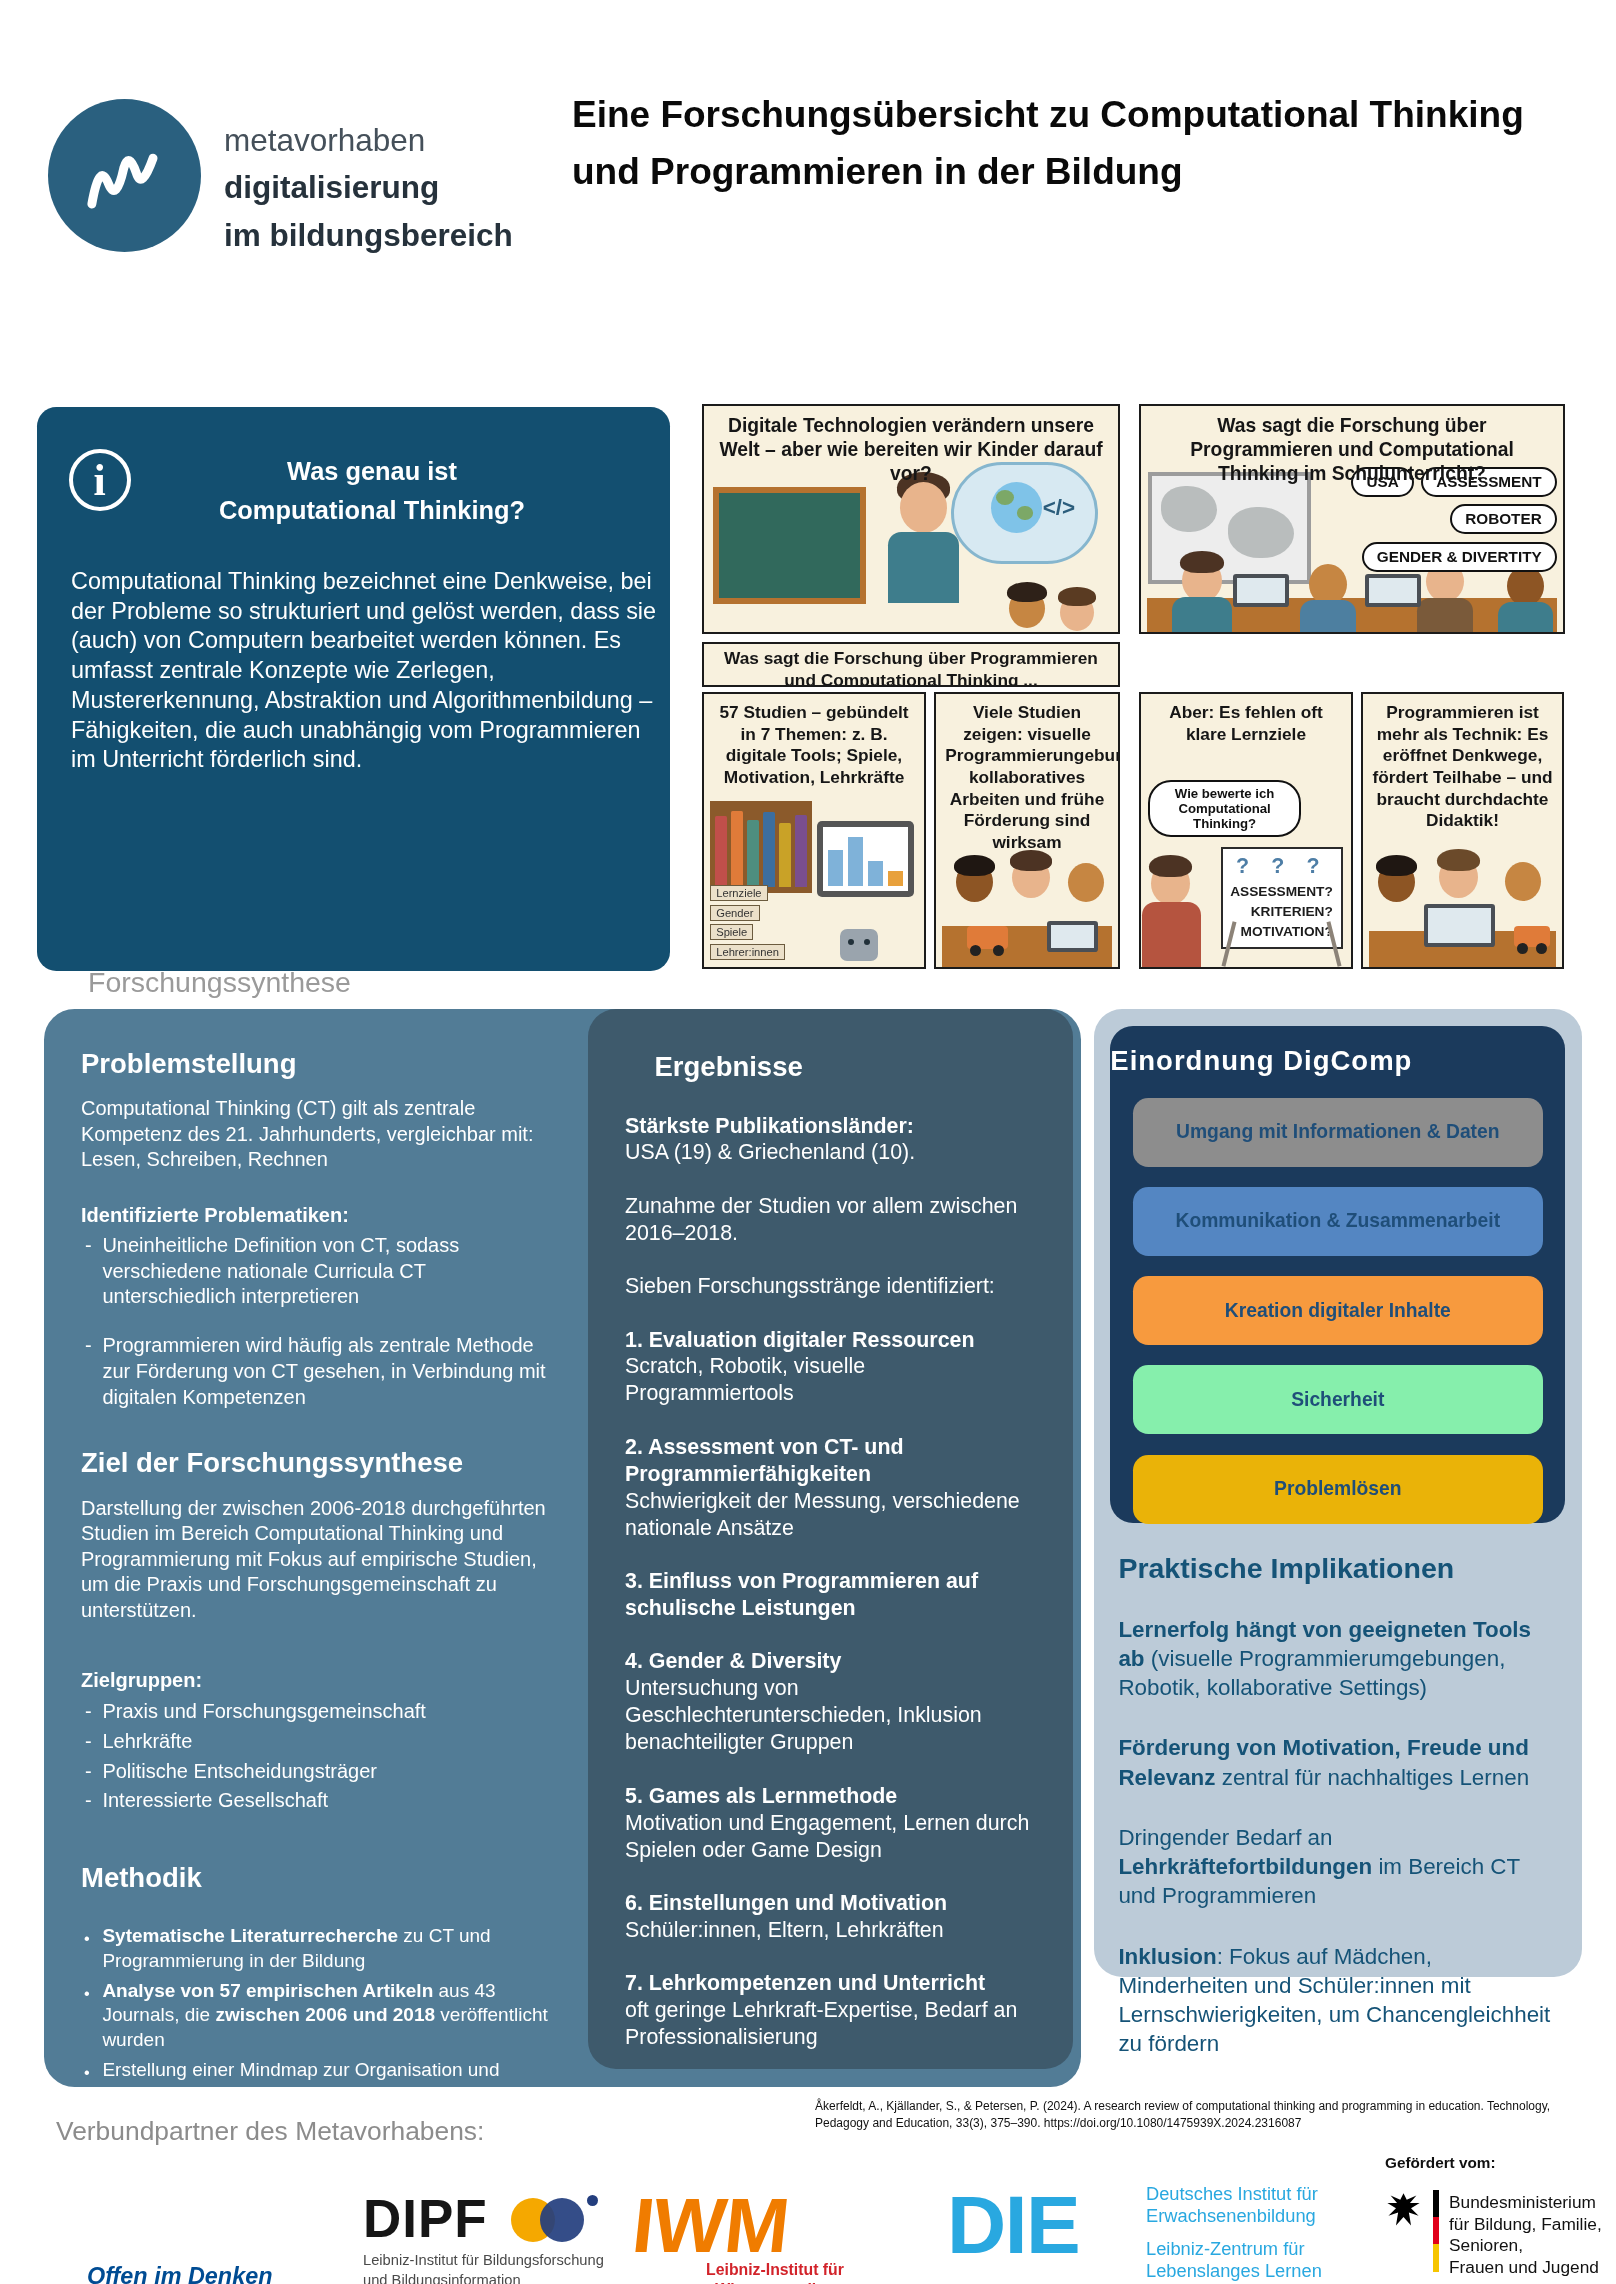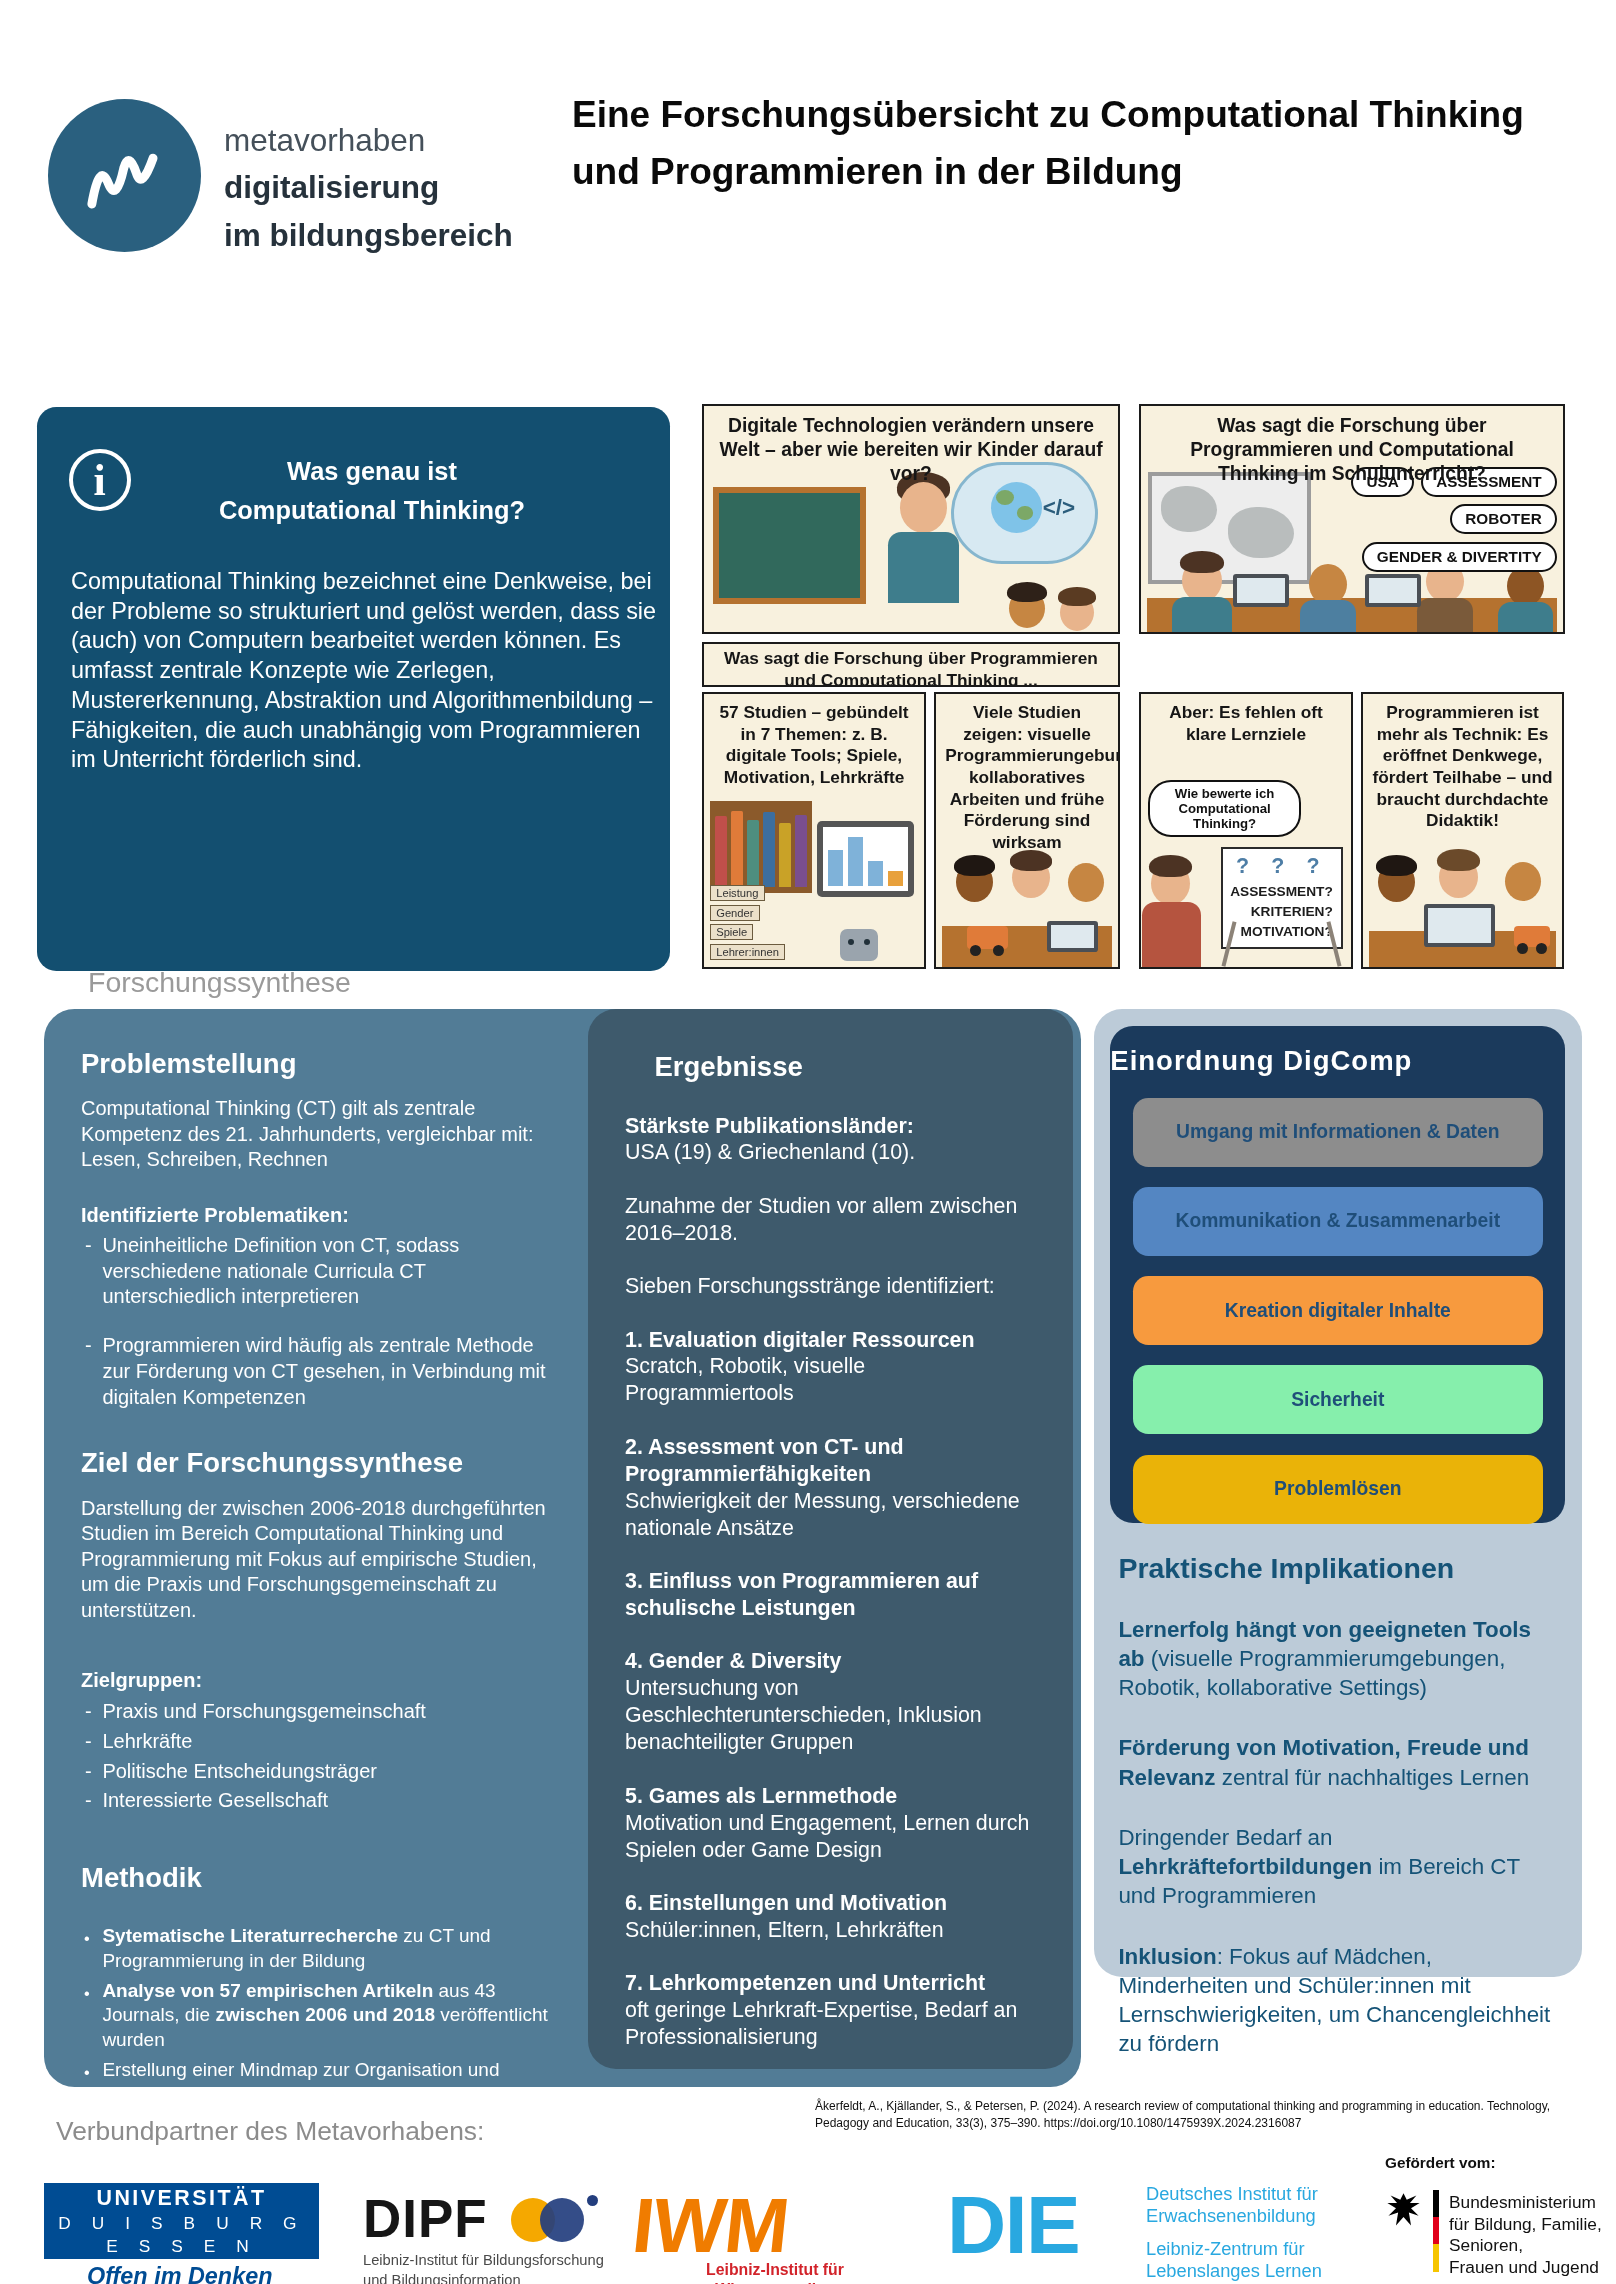--- a/index.html
+++ b/index.html
@@ -202,21 +202,21 @@
     <div class="shelf" style="left:6.1px; top:107px; width:102px; height:92px;">
       <div class="spine" style="height:71px; background:#C14F4A;"></div>
       <div class="spine" style="height:76px; background:#E07B39;"></div>
       <div class="spine" style="height:67px; background:#4E8E7F;"></div>
       <div class="spine" style="height:75px; background:#3C6E9F;"></div>
       <div class="spine" style="height:64px; background:#C9A227;"></div>
       <div class="spine" style="height:72px; background:#7A4E8E;"></div>
     </div>
     <div class="tagcol" style="left:6.1px; bottom:7.1px;">
 
-    <div class="tag">Leistung</div>
+    <div class="tag">Lernziele</div>
         <div class="tag">Gender</div>
         <div class="tag">Spiele</div>
         <div class="tag">Lehrer:innen</div>
       </div>
     <div class="monitor" style="right:10.2px; top:127px; width:97px; height:76px;">
       <div class="screen">
         <div class="bar" style="height:36px;"></div>
         <div class="bar" style="height:49px;"></div>
         <div class="bar" style="height:24.4px;"></div>
         <div class="bar" style="height:15.3px; background:#E8A13C;"></div>
@@ -379,25 +379,20 @@
           <p class="impl-item"><span style="font-weight: 700;">Förderung von Motivation, Freude und Relevanz</span><span> zentral für nachhaltiges Lernen</span></p>
           <p class="impl-item"><span>Dringender Bedarf an </span><span style="font-weight: 700;">Lehrkräftefortbildungen</span><span> im Bereich CT und Programmieren</span></p>
           <p class="impl-item"><span style="font-weight: 700;">Inklusion</span><span>: Fokus auf Mädchen, Minderheiten und Schüler:innen mit Lernschwierigkeiten, um Chancengleichheit zu fördern</span></p>
         </div>
     </div>
   </div>
 
   <div class="citation">Åkerfeldt, A., Kjällander, S., &amp; Petersen, P. (2024). A research review of computational thinking and programming in education. Technology, Pedagogy and Education, 33(3), 375–390. https://doi.org/10.1080/1475939X.2024.2316087</div>
   <div class="partners-label">Verbundpartner des Metavorhabens:</div>
 
-  <div class="ude-box">
-    <div class="u1">UNIVERSITÄT</div>
-    <div class="u2">D U I S B U R G</div>
-    <div class="u3">E S S E N</div>
-  </div>
   <div class="ude-slogan">Offen im Denken</div>
 
   <div class="dipf-name">DIPF</div>
   <div class="dipf-icon">
     <div class="c1"></div>
       <div class="c2"></div>
       <div class="c3"></div>
   </div>
   <div class="dipf-desc">
     <div>Leibniz-Institut für Bildungsforschung</div>

